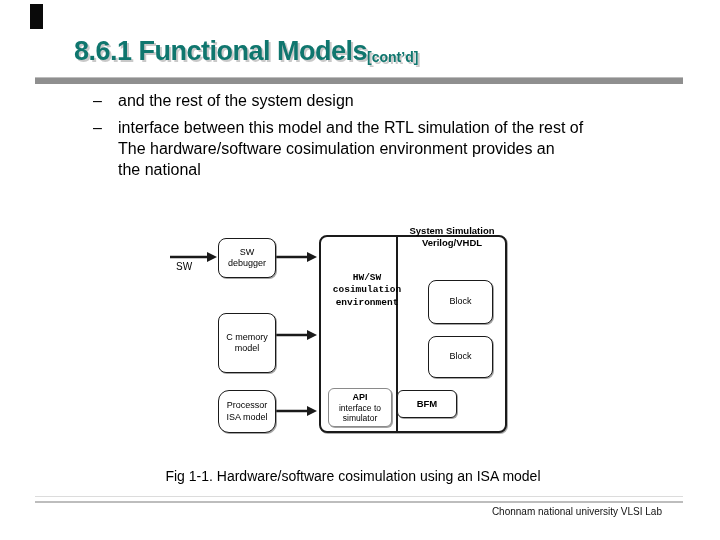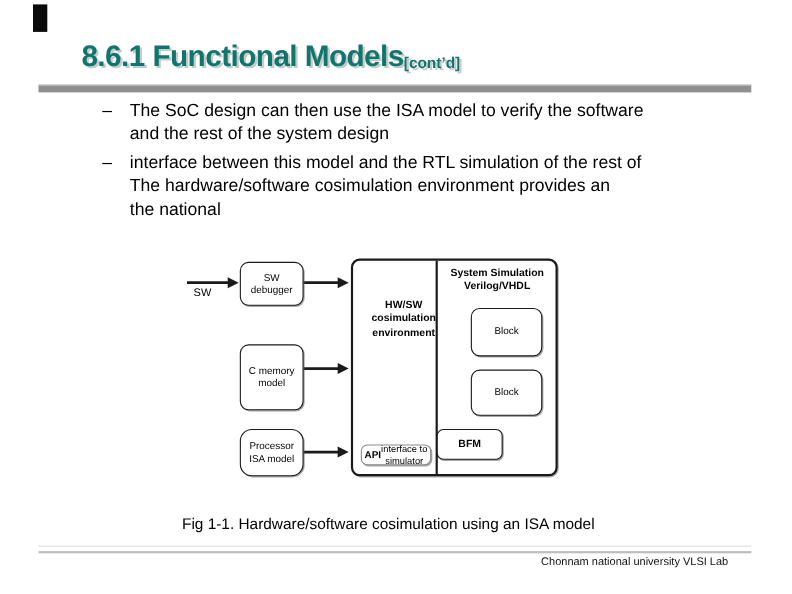--- a/index.html
+++ b/index.html
@@ -57,32 +57,33 @@
     box-sizing:border-box; border:2px solid #1a1a1a; border-radius:8px;
     background:#fff; box-shadow:1px 1px 0 rgba(90,90,90,0.5);
   }
   .cosim-divider {
     position:absolute; left:75px; top:0; bottom:0; width:2px; background:#1a1a1a;
   }
   .cosim-env-label {
     position:absolute; left:321px; top:272px; width:92px;
     text-align:center; font-size:9.5px; font-weight:bold; line-height:1.3;
     white-space:pre-line;
+    font-family:Liberation Mono, monospace;
   }
   .sys-sim-label {
-    position:absolute; left:398px; top:243px; width:108px;
+    position:absolute; left:398px; top:225px; width:108px;
     text-align:center; font-size:9.5px; font-weight:bold; line-height:1.25;
   }
   .box-block-1 { left:428px; top:280px; width:65px; height:44px; }
   .box-block-2 { left:428px; top:336px; width:65px; height:42px; }
   .box-api {
-    left:328px; top:404px; width:64px; height:19px;
+    left:328px; top:388px; width:64px; height:39px;
     border:1.5px solid #8a8a8a; border-radius:6px;
     font-size:8.5px; line-height:1.2;
-    flex-direction:row;
+    flex-direction:column;
   }
   .api-title { font-weight:bold; font-size:9px; }
   .box-bfm {
     left:397px; top:390px; width:60px; height:28px;
     font-weight:bold; font-size:9.5px; border-radius:6px;
   }
   .input-label-sw {
     position:absolute; left:176px; top:261px; font-size:10px;
   }
   .arrows { position:absolute; left:0; top:0; width:720px; height:540px; pointer-events:none; }
@@ -109,21 +110,20 @@
 <div class="page-title">
   <span>8.6.1 Functional Models</span><span class="title-suffix">[cont’d]</span>
 </div>
 
 <div class="title-rule"></div>
 
 <div class="bullets">
   <div class="bullet">
     <div class="bullet-marker">–</div>
     <div class="bullet-lines">
-      <div>The SoC design can then use the ISA model to verify the software</div>
       <div>and the rest of the system design</div>
     </div>
   </div>
   <div class="bullet">
     <div class="bullet-marker">–</div>
     <div class="bullet-lines">
       <div>interface between this model and the RTL simulation of the rest of</div>
       <div>The hardware/software cosimulation environment provides an</div>
       <div>the national</div>
     </div>

